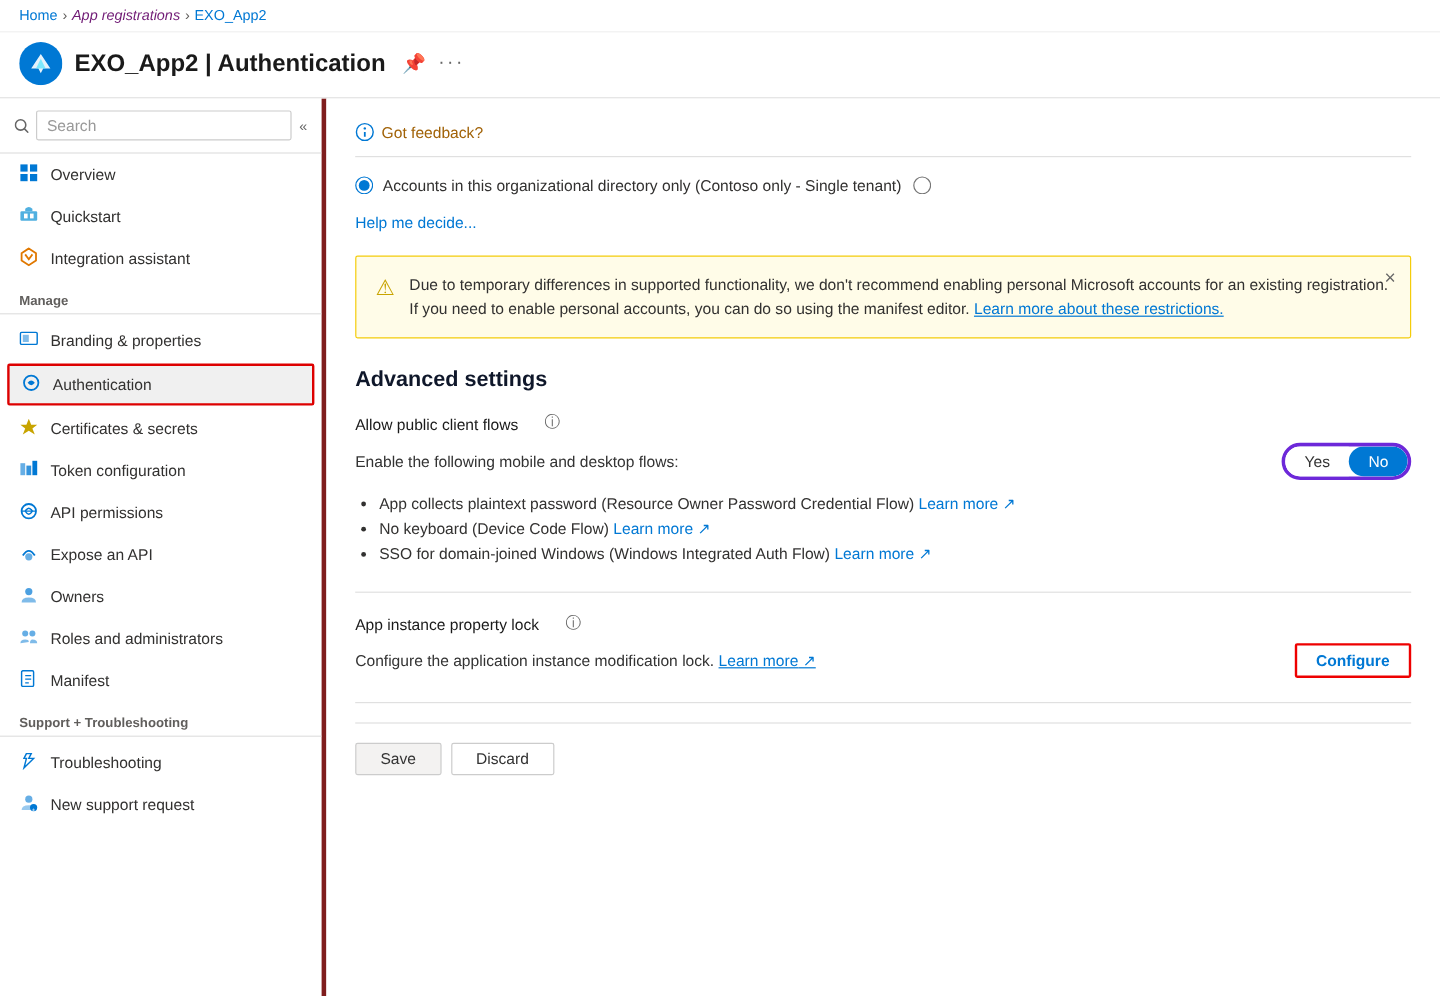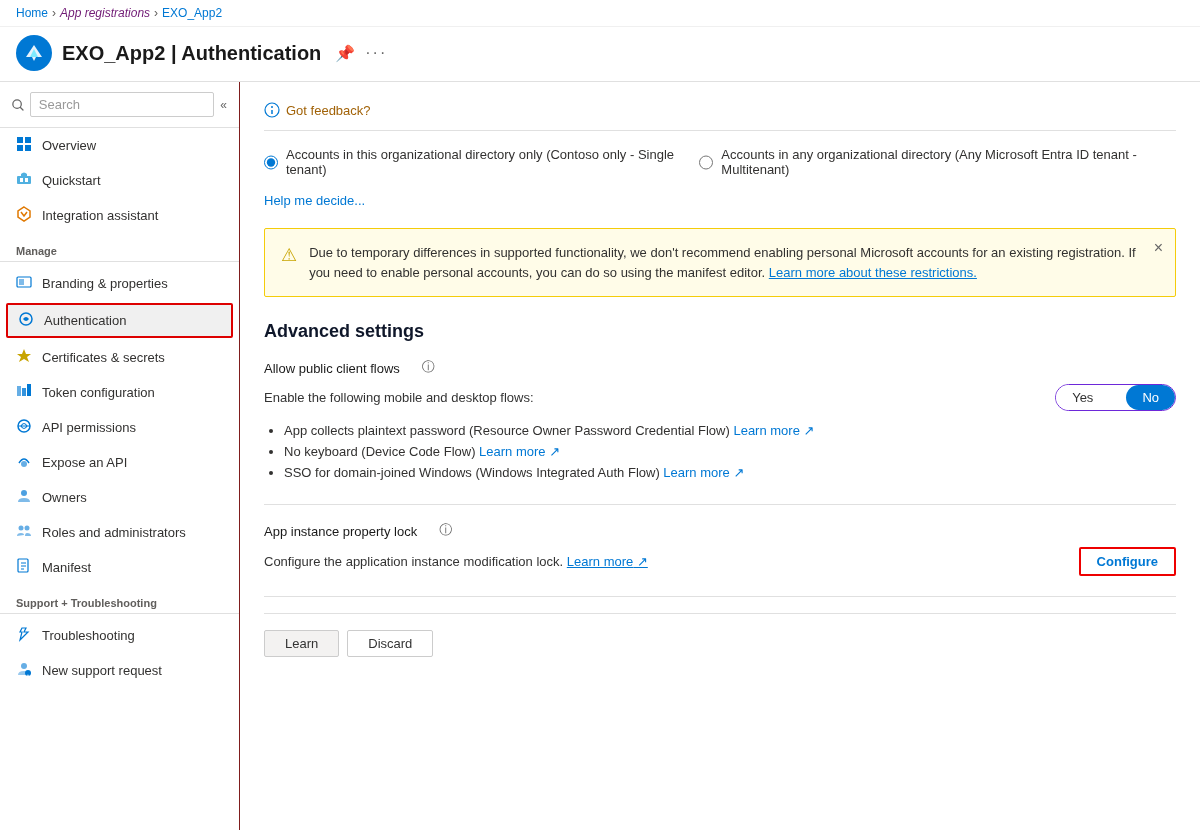--- a/index.html
+++ b/index.html
@@ -2,21 +2,21 @@
 <html><head>
   <meta charset="utf-8">
   <style>
     * { box-sizing: border-box; margin: 0; padding: 0; }
     body { font-family: 'Segoe UI', Arial, sans-serif; font-size: 13px; color: #333; background: #fff; display: flex; flex-direction: column; height: 830px; overflow: hidden; }
 
     
     .main-layout { display: flex; flex: 1; overflow: hidden; }
 
     
-    .sidebar { width: 240px; border-right: 1px solid #7f1d1d; background: #fff; overflow-y: auto; display: flex; flex-direction: column; flex-shrink: 0; }
+    .sidebar { width: 272px; border-right: 4px solid #7f1d1d; background: #fff; overflow-y: auto; display: flex; flex-direction: column; flex-shrink: 0; }
     .search-bar { padding: 10px 12px; border-bottom: 1px solid #e0e0e0; display: flex; align-items: center; gap: 6px; }
     .search-bar input { border: 1px solid #ccc; border-radius: 2px; padding: 4px 8px; font-size: 13px; width: 100%; color: #333; }
     .search-bar input::placeholder { color: #999; }
     .nav-item { display: flex; align-items: center; gap: 10px; padding: 8px 16px; cursor: pointer; color: #323130; font-size: 13px; }
     .nav-section-label { padding: 12px 16px 4px 16px; font-size: 11px; font-weight: 600; color: #605e5c; text-transform: none; }
 
     
     .content { flex: 1; overflow-y: auto; padding: 20px 24px; background: #fff; }
 
     .feedback-bar { display: flex; align-items: center; gap: 6px; color: #0078d4; font-size: 13px; margin-bottom: 16px; padding-bottom: 12px; border-bottom: 1px solid #e0e0e0; }
@@ -31,21 +31,21 @@
     .warning-icon { color: #c8a400; font-size: 18px; flex-shrink: 0; margin-top: 1px; }
     .warning-text { font-size: 13px; color: #323130; line-height: 1.5; }
     .warning-text a { color: #0078d4; text-decoration: underline; }
     .warning-close { position: absolute; top: 10px; right: 12px; cursor: pointer; color: #666; font-size: 16px; }
 
     .section-title { font-size: 18px; font-weight: 600; color: #0f172a; margin-bottom: 16px; }
     .subsection-title { font-size: 13px; font-weight: 400; color: #1a1a1a; margin-bottom: 8px; display: flex; align-items: flex-end; gap: 22px; }
     .info-icon { color: #666; font-size: 13px; cursor: pointer; }
 
     .flow-row { display: flex; align-items: center; justify-content: space-between; margin-bottom: 12px; }
-    .toggle-group { display: flex; border: 1px solid #6d28d9; border-radius: 20px; overflow: hidden; gap: 17px; }
+    .toggle-group { display: flex; border: 3px solid #6d28d9; border-radius: 20px; overflow: hidden; }
     .toggle-btn { padding: 5px 16px; font-size: 13px; cursor: pointer; background: #fff; border: none; color: #333; }
     .toggle-btn.active { background: #0078d4; color: #fff; border-radius: 20px; }
 
     .bullet-list { margin-left: 20px; display: flex; flex-direction: column; gap: 6px; margin-bottom: 24px; }
     .bullet-list li { font-size: 13px; color: #323130; list-style: disc; }
     .bullet-list li a { color: #0078d4; text-decoration: none; }
 
     .divider { border: none; border-top: 1px solid #e0e0e0; margin: 16px 0; }
 
     .instance-row { display: flex; align-items: center; justify-content: space-between; margin-bottom: 20px; }
@@ -262,21 +262,20 @@
     </div>
 
     
     <div class="radio-group">
       <label class="radio-option">
         <input type="radio" name="account-type" checked="" style="">
         <span>Accounts in this organizational directory only (Contoso only - Single tenant)</span>
       </label>
       <label class="radio-option">
         <input type="radio" name="account-type" style="">
-        <span>Accounts in any organizational directory (Any Microsoft Entra ID tenant - Multitenant)</span>
       </label>
     </div>
 
     <a class="help-link" href="#">Help me decide...</a>
 
     
     <div class="warning-box">
       <span class="warning-icon">⚠</span>
       <div class="warning-text">
         <span>Due to temporary differences in supported functionality, we don't recommend enabling personal Microsoft accounts for an existing registration. If you need to enable personal accounts, you can do so using the manifest editor.</span>
@@ -334,18 +333,18 @@
           <a href="#" style="color:#0078d4;"> <span>Learn more</span> ↗</a>
         </span>
         <button class="configure-btn">Configure</button>
       </div>
     </div>
 
     <hr class="divider">
 
     
     <div class="footer-actions">
-      <button class="btn-save">Learn</button>
+      <button class="btn-save">Save</button>
       <button class="btn-discard">Discard</button>
     </div>
 
   </div>
 </div>
 
 </body></html>

